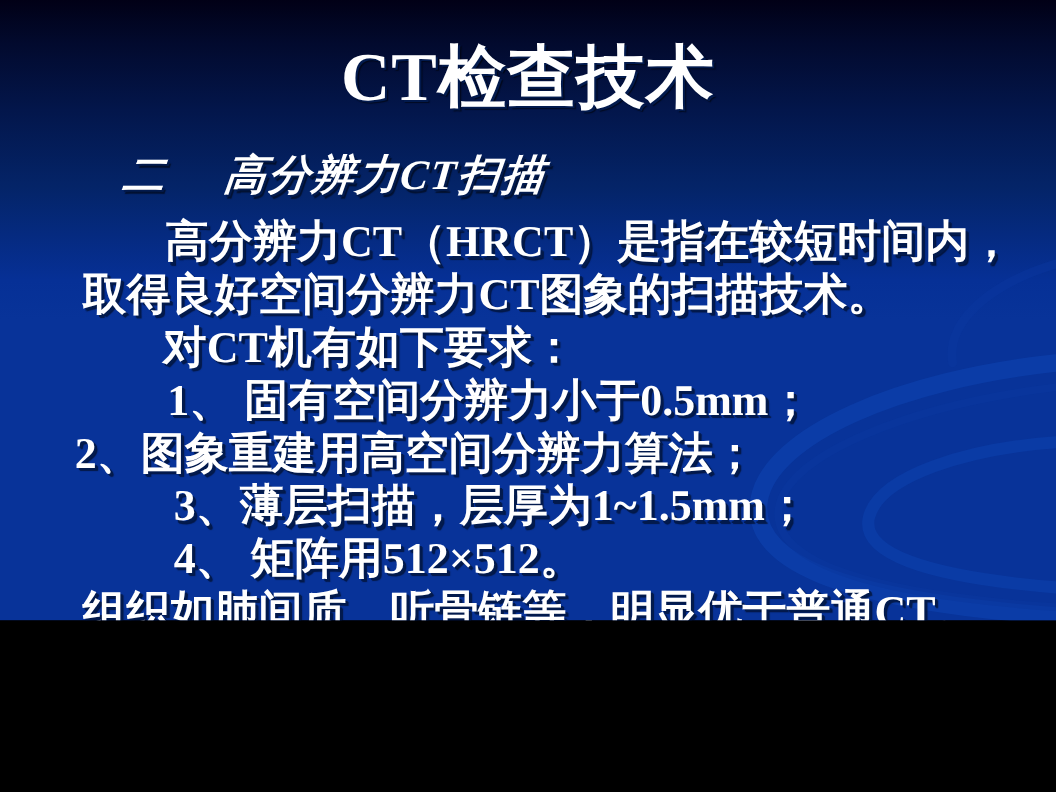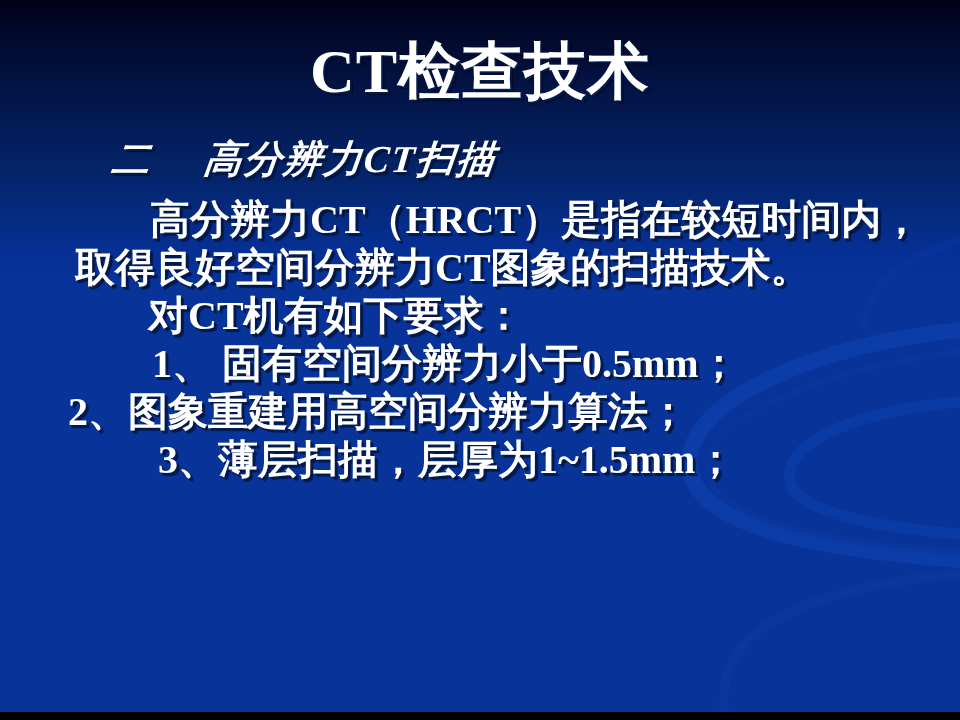--- a/index.html
+++ b/index.html
@@ -4,21 +4,21 @@
 <title>CT检查技术</title>
 <style>
   html, body {
     margin: 0;
     padding: 0;
     background: #000;
   }
   #slide {
     position: relative;
     width: 960px;
-    height: 712px;
+    height: 564px;
     overflow: hidden;
     font-family: "Liberation Serif", "DejaVu Serif", serif;
     
     background:
       linear-gradient(to bottom,
         #010016 0px,
         #020a2e 40px,
         #03164b 100px,
         #042468 170px,
         #063096 255px,
@@ -119,15 +119,17 @@
     <span>二</span><span class="gap"></span><span>高分辨力CT扫描</span>
   </div>
 
   <div id="body">
     <div class="line shadowed indent-p">高分辨力CT（HRCT）是指在较短时间内，</div>
     <div class="line shadowed">取得良好空间分辨力CT图象的扫描技术。</div>
     <div class="line shadowed indent-req">对CT机有如下要求：</div>
     <div class="line shadowed indent-1">1、 固有空间分辨力小于0.5mm；</div>
     <div class="line shadowed indent-2">2、图象重建用高空间分辨力算法；</div>
     <div class="line shadowed indent-3">3、薄层扫描，层厚为1~1.5mm；</div>
+    <div class="line shadowed indent-4">4、 矩阵用512×512。</div>
+    <div class="line shadowed">组织如肺间质、听骨链等，明显优于普通CT。</div>
   </div>
 
 </div>
 
 </body></html>

